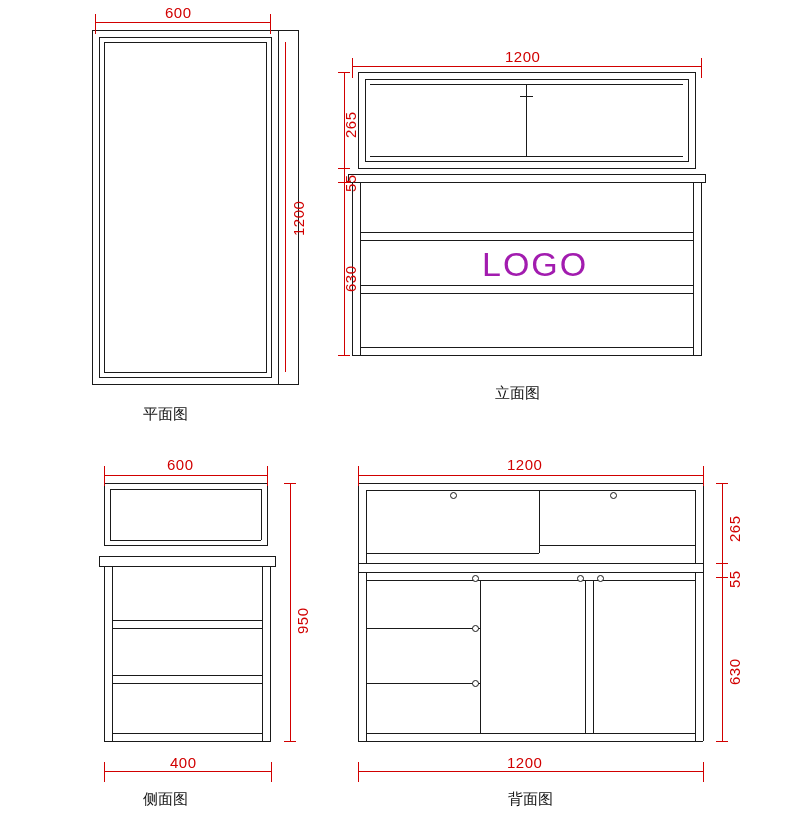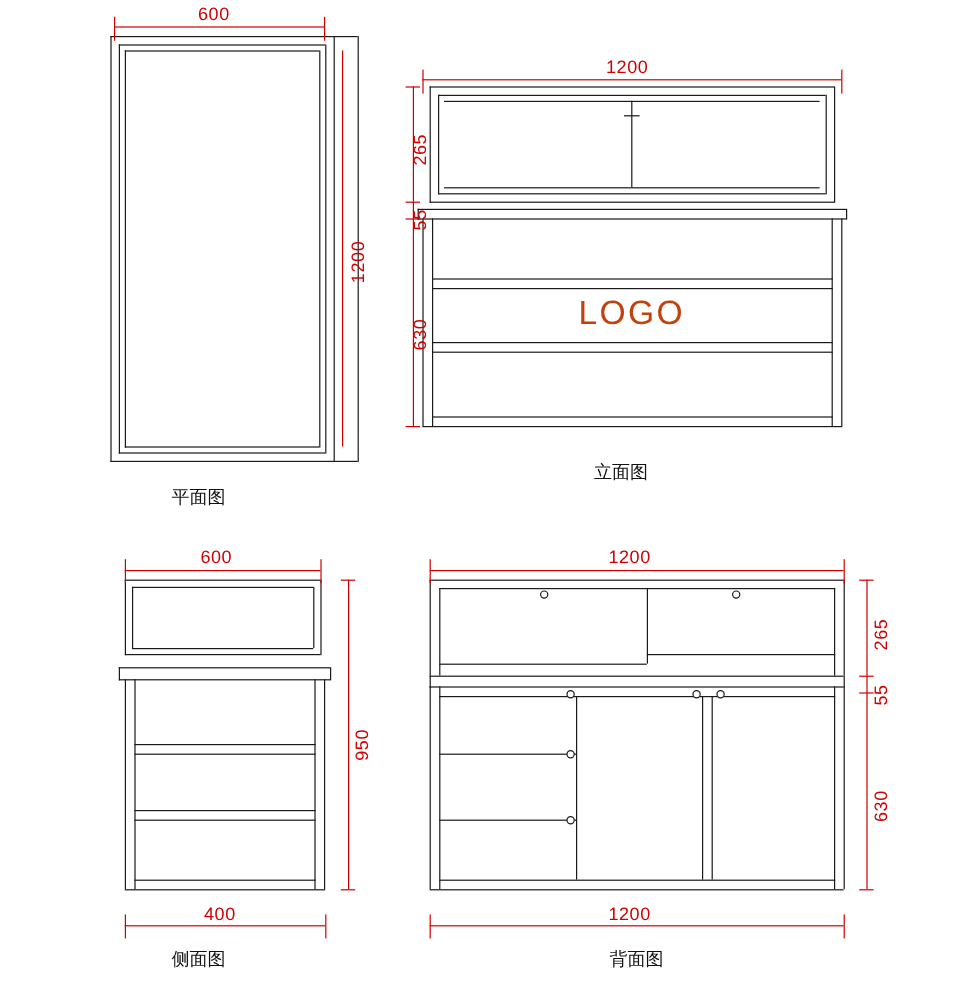--- a/index.html
+++ b/index.html
@@ -45,22 +45,22 @@
   }
   .caption {
     position: absolute;
     color: #111111;
     font-size: 15px;
     font-family: "DejaVu Sans", sans-serif;
     white-space: nowrap;
   }
   .logo {
     position: absolute;
-    color: #c2410c;
-    font-size: 28px;
+    color: #a21caf;
+    font-size: 34px;
     font-family: "Liberation Sans", sans-serif;
     letter-spacing: 2px;
     white-space: nowrap;
   }
   .tick {
     position: absolute;
     background: #d10000;
     width: 1px;
   }
   .knob {

